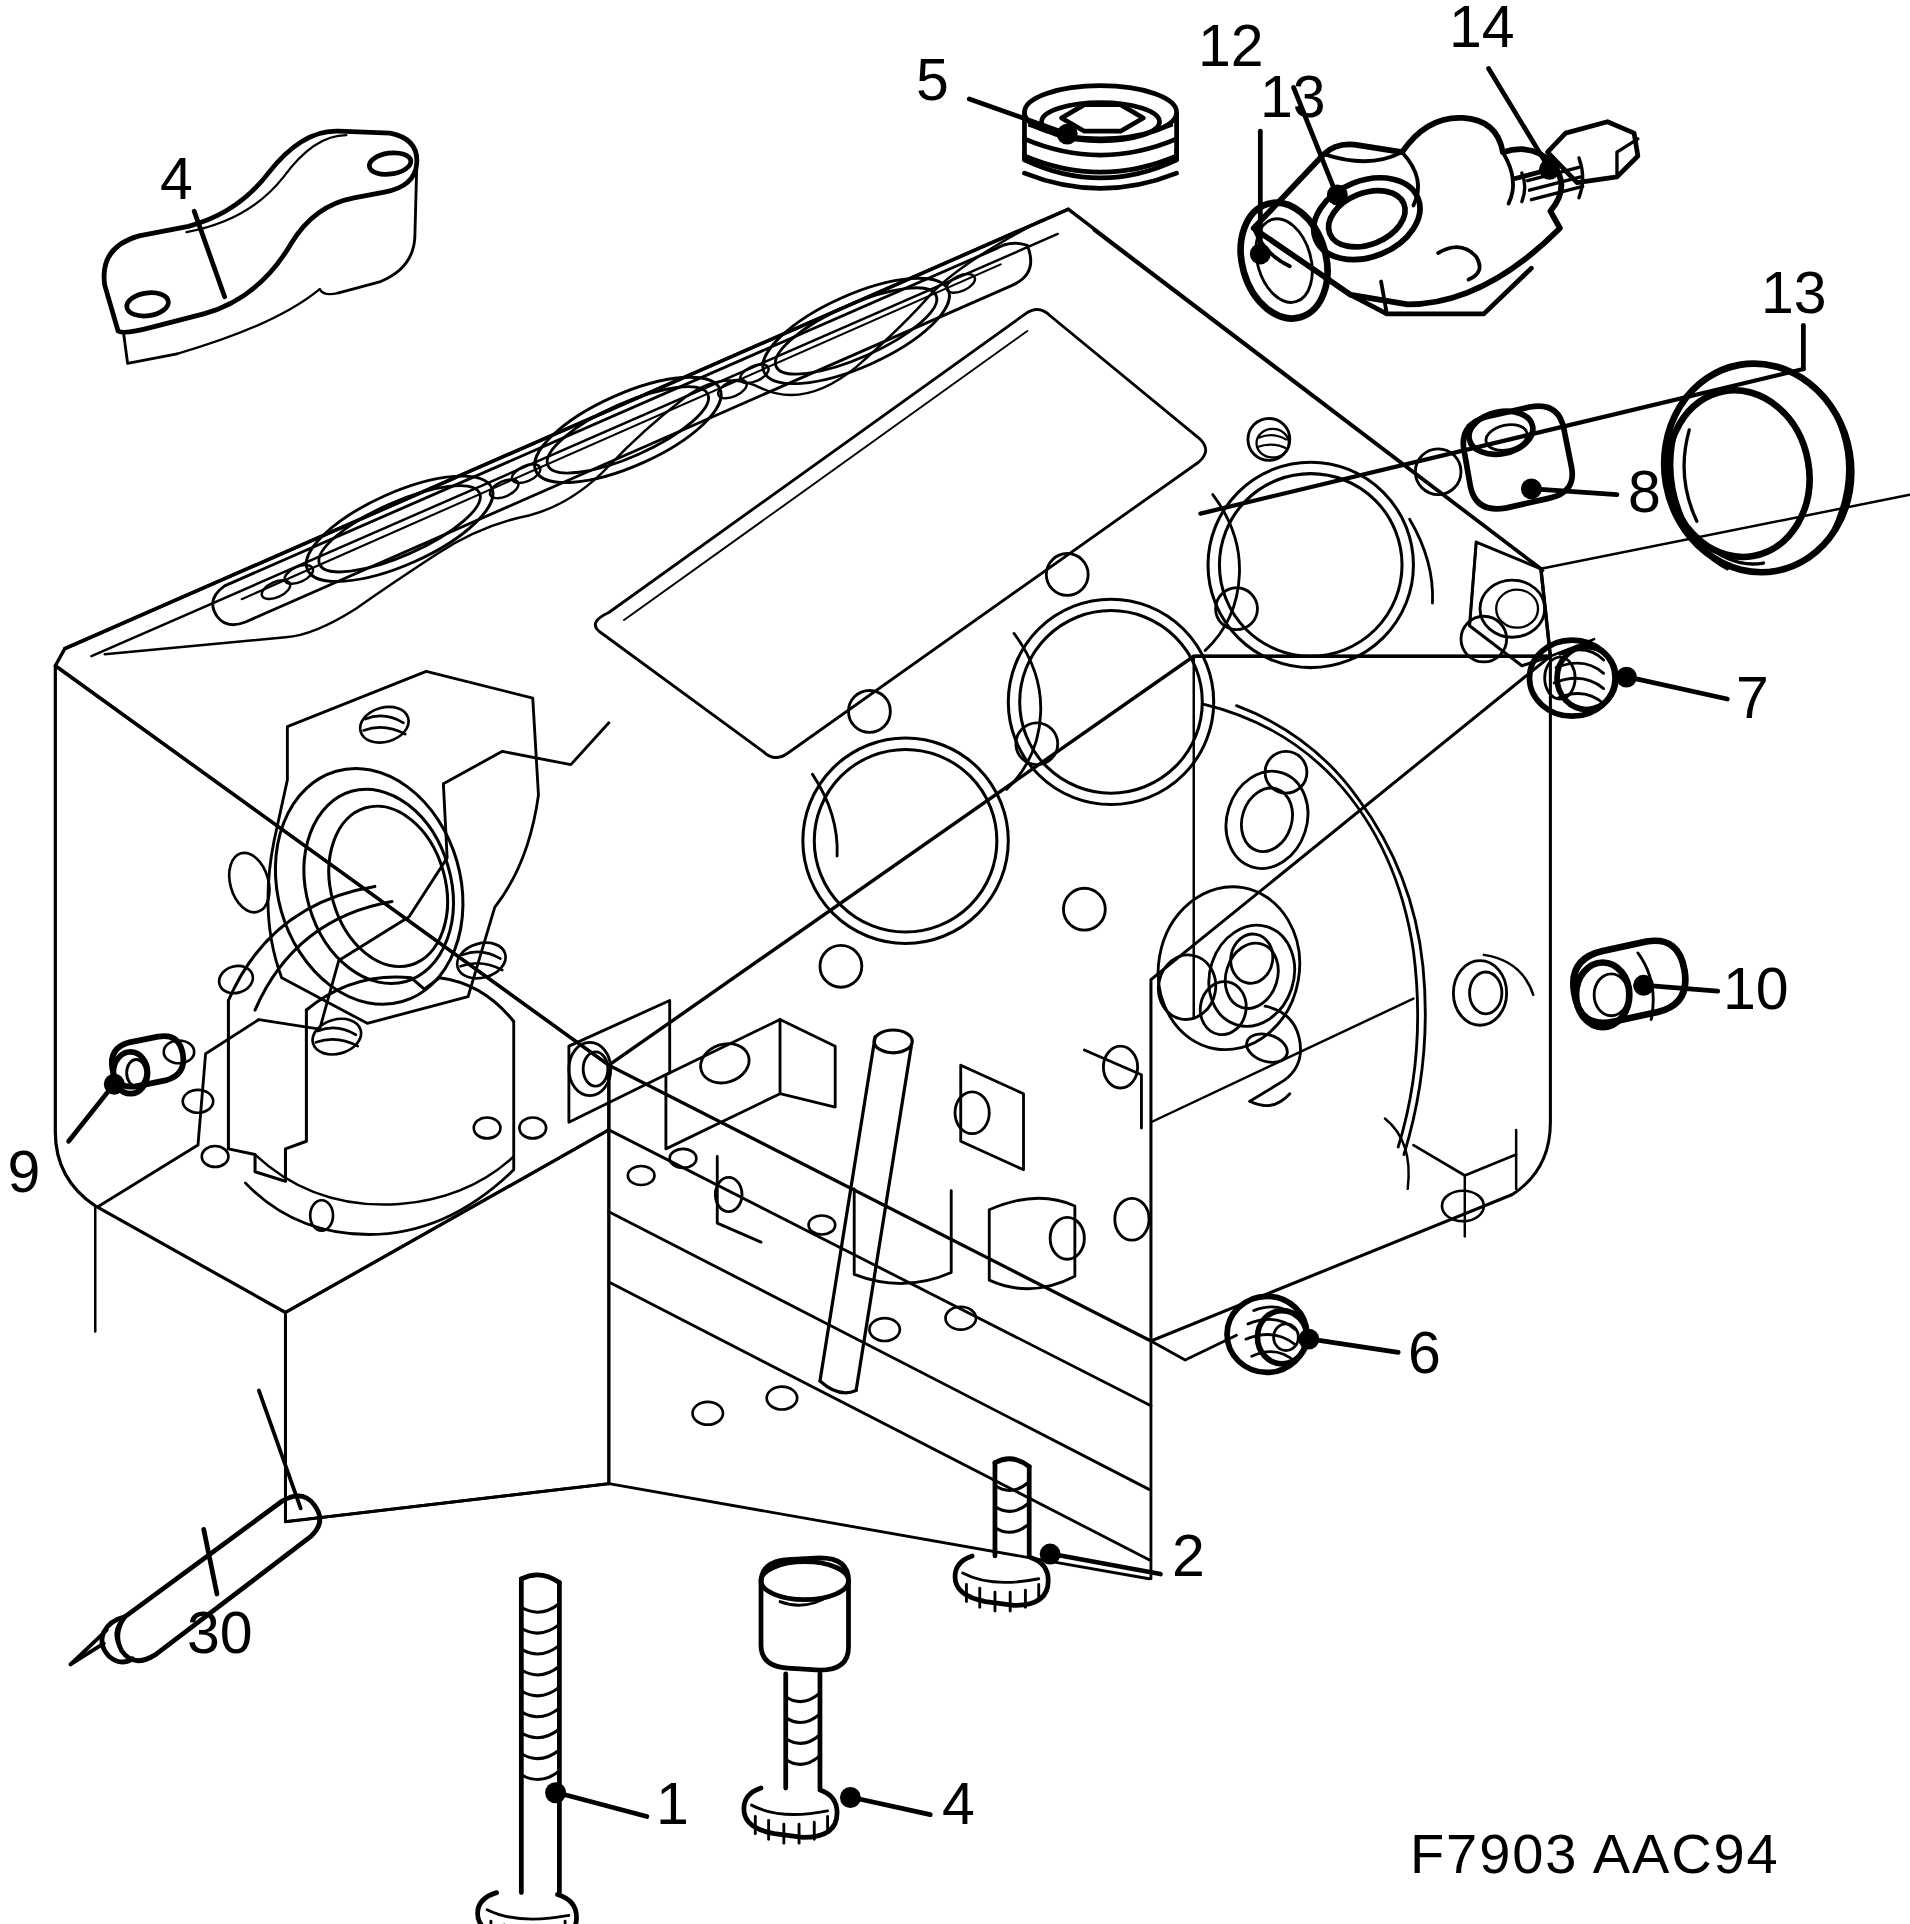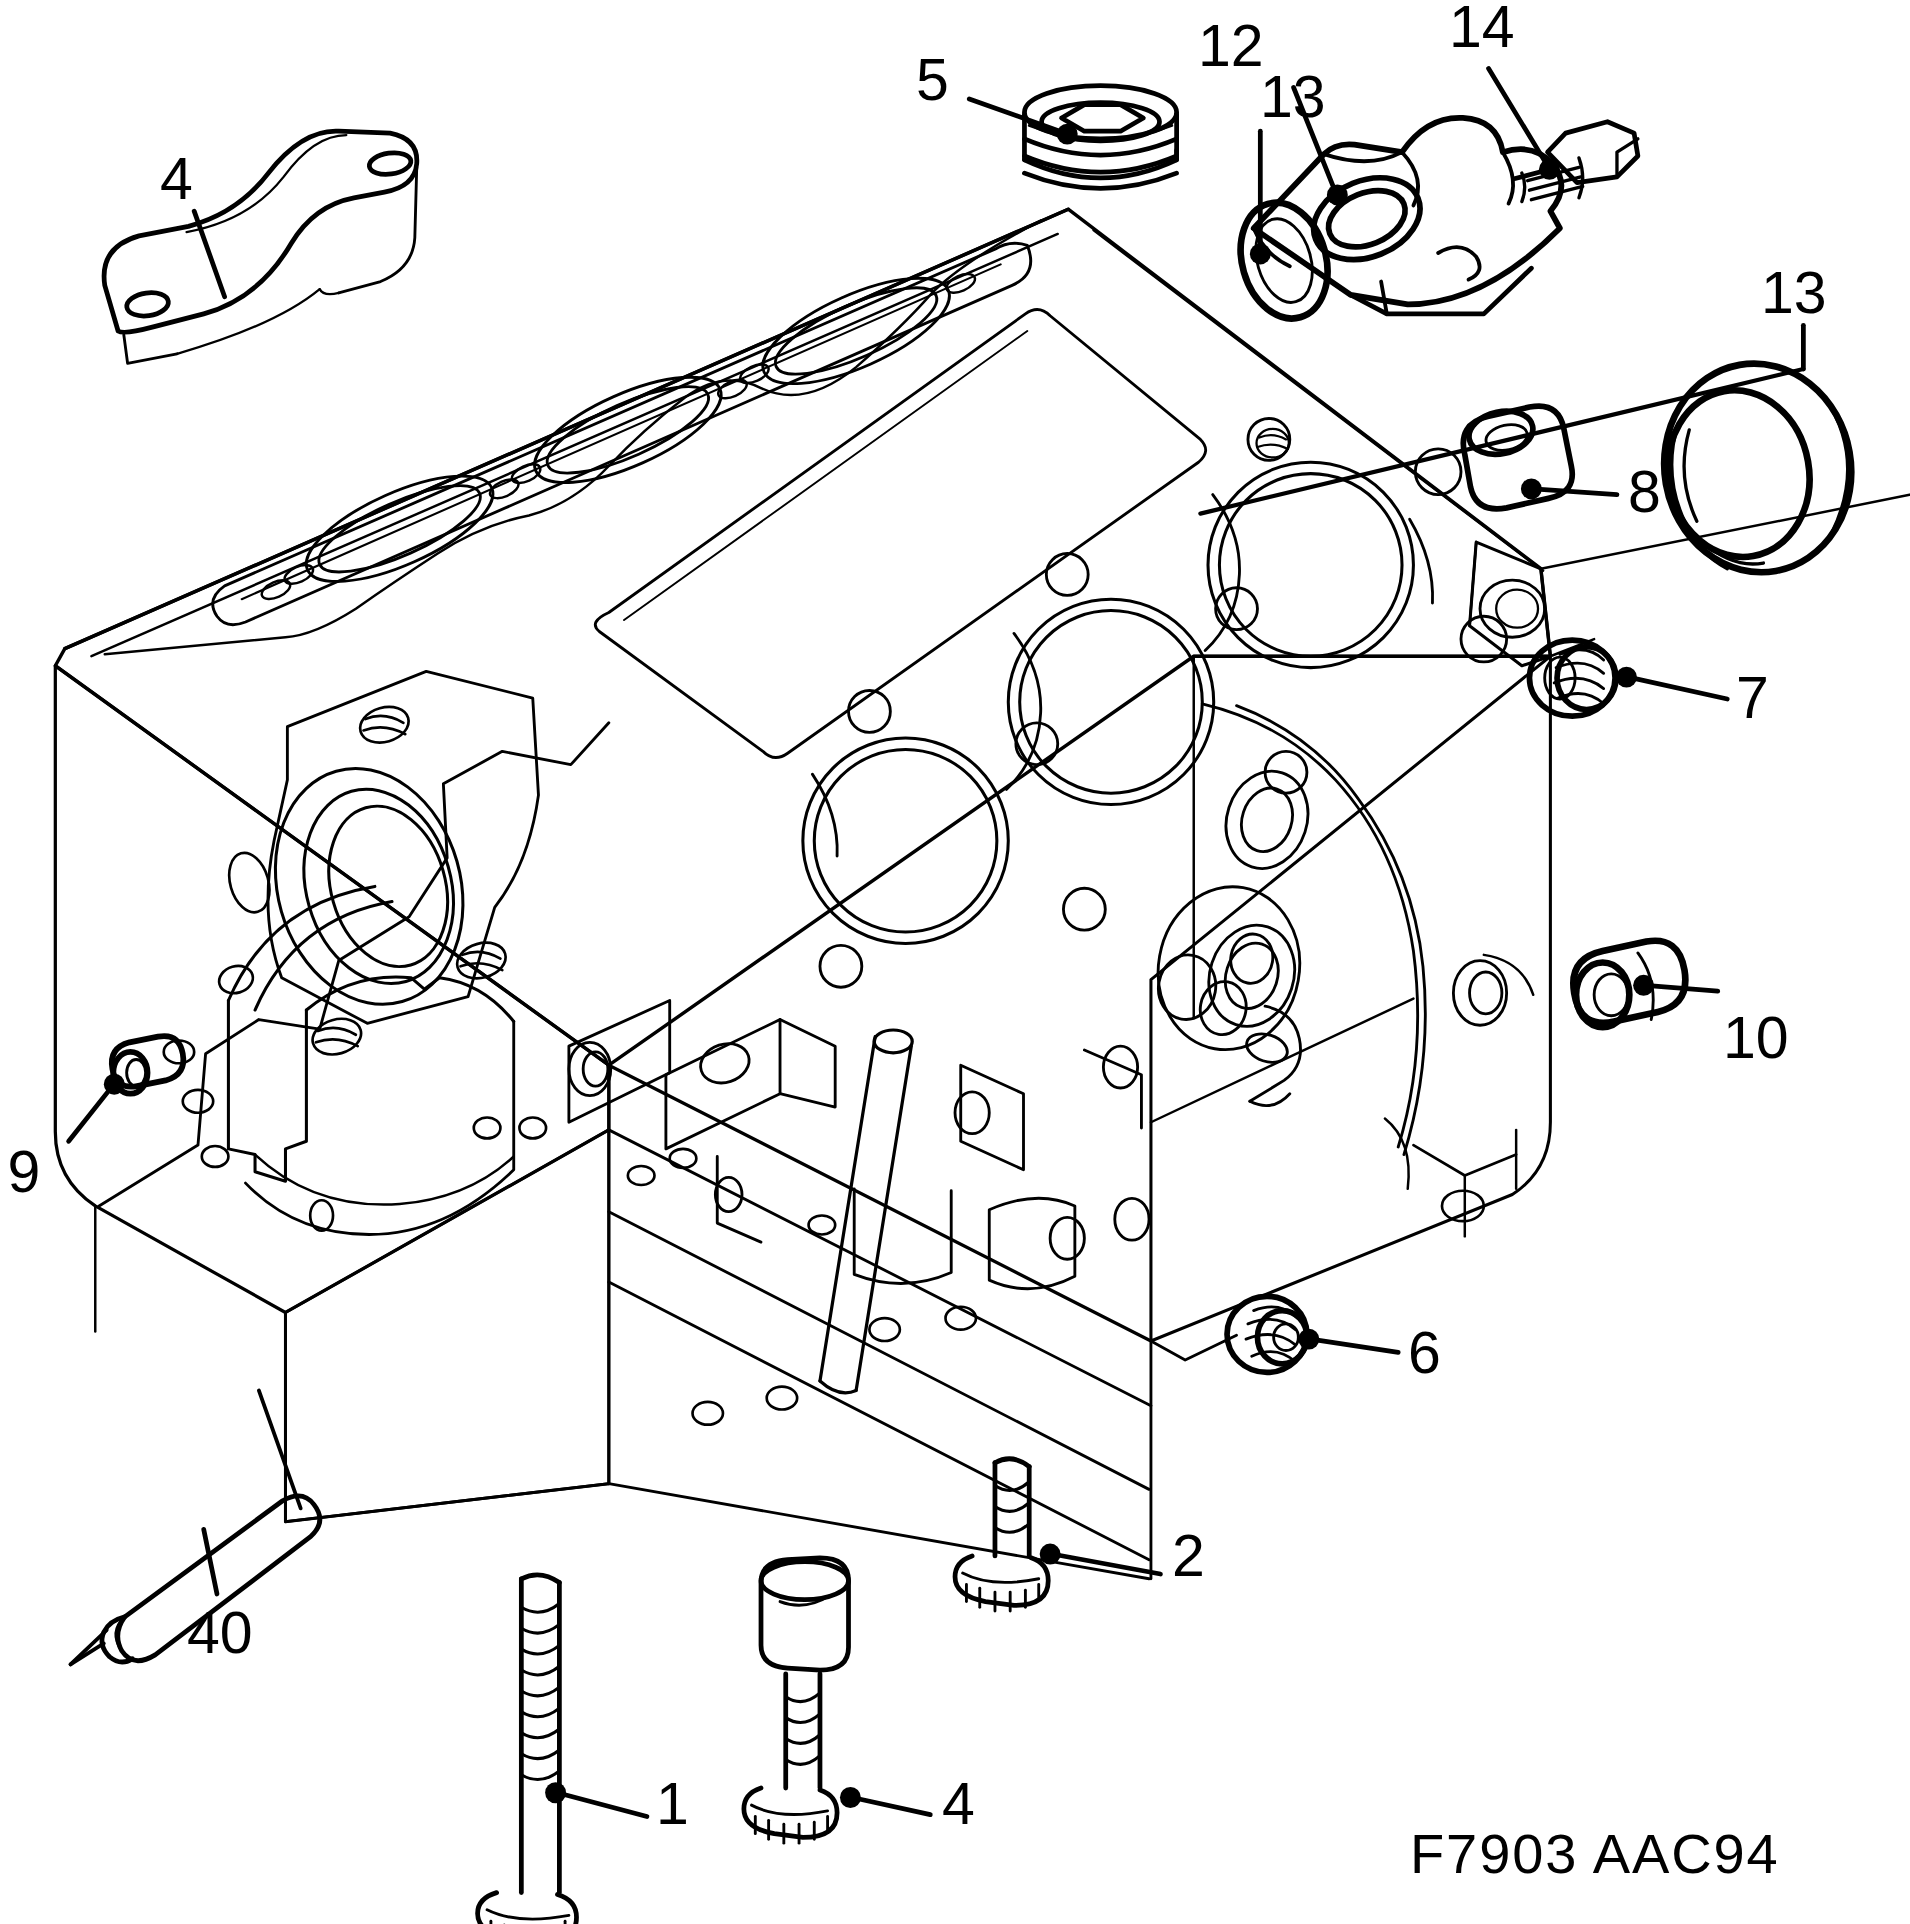--- a/index.html
+++ b/index.html
@@ -503,24 +503,24 @@
   </svg>
 
   <div class="callout" style="left:656px;  top:1775px;">1</div>
   <div class="callout" style="left:1172px; top:1527px;">2</div>
   <div class="callout" style="left:942px;  top:1775px;">4</div>
   <div class="callout" style="left:916px;  top:51px;">5</div>
   <div class="callout" style="left:1408px; top:1324px;">6</div>
   <div class="callout" style="left:1736px; top:669px;">7</div>
   <div class="callout" style="left:1628px; top:463px;">8</div>
   <div class="callout" style="left:7.6px;    top:1143px;">9</div>
-  <div class="callout" style="left:1723px; top:1009px;text-align:center;">10</div>
+  <div class="callout" style="left:1723px; top:960px;text-align:center;">10</div>
   <div class="callout" style="left:1198px; top:17px;">12</div>
   <div class="callout" style="left:1260px; top:68px;">13</div>
   <div class="callout" style="left:1449px; top:-1.9px;">14</div>
   <div class="callout" style="left:1761px; top:264px;">13</div>
   <div class="callout" style="left:160px;  top:150px;">4</div>
-  <div class="callout" style="left:187px;  top:1604px;">40</div>
+  <div class="callout" style="left:187px;  top:1604px;">30</div>
 
   <div class="caption" style="left:1410px; top:1821px;">F7903 AAC94</div>
 
 </div>
 
 
 </body></html>

